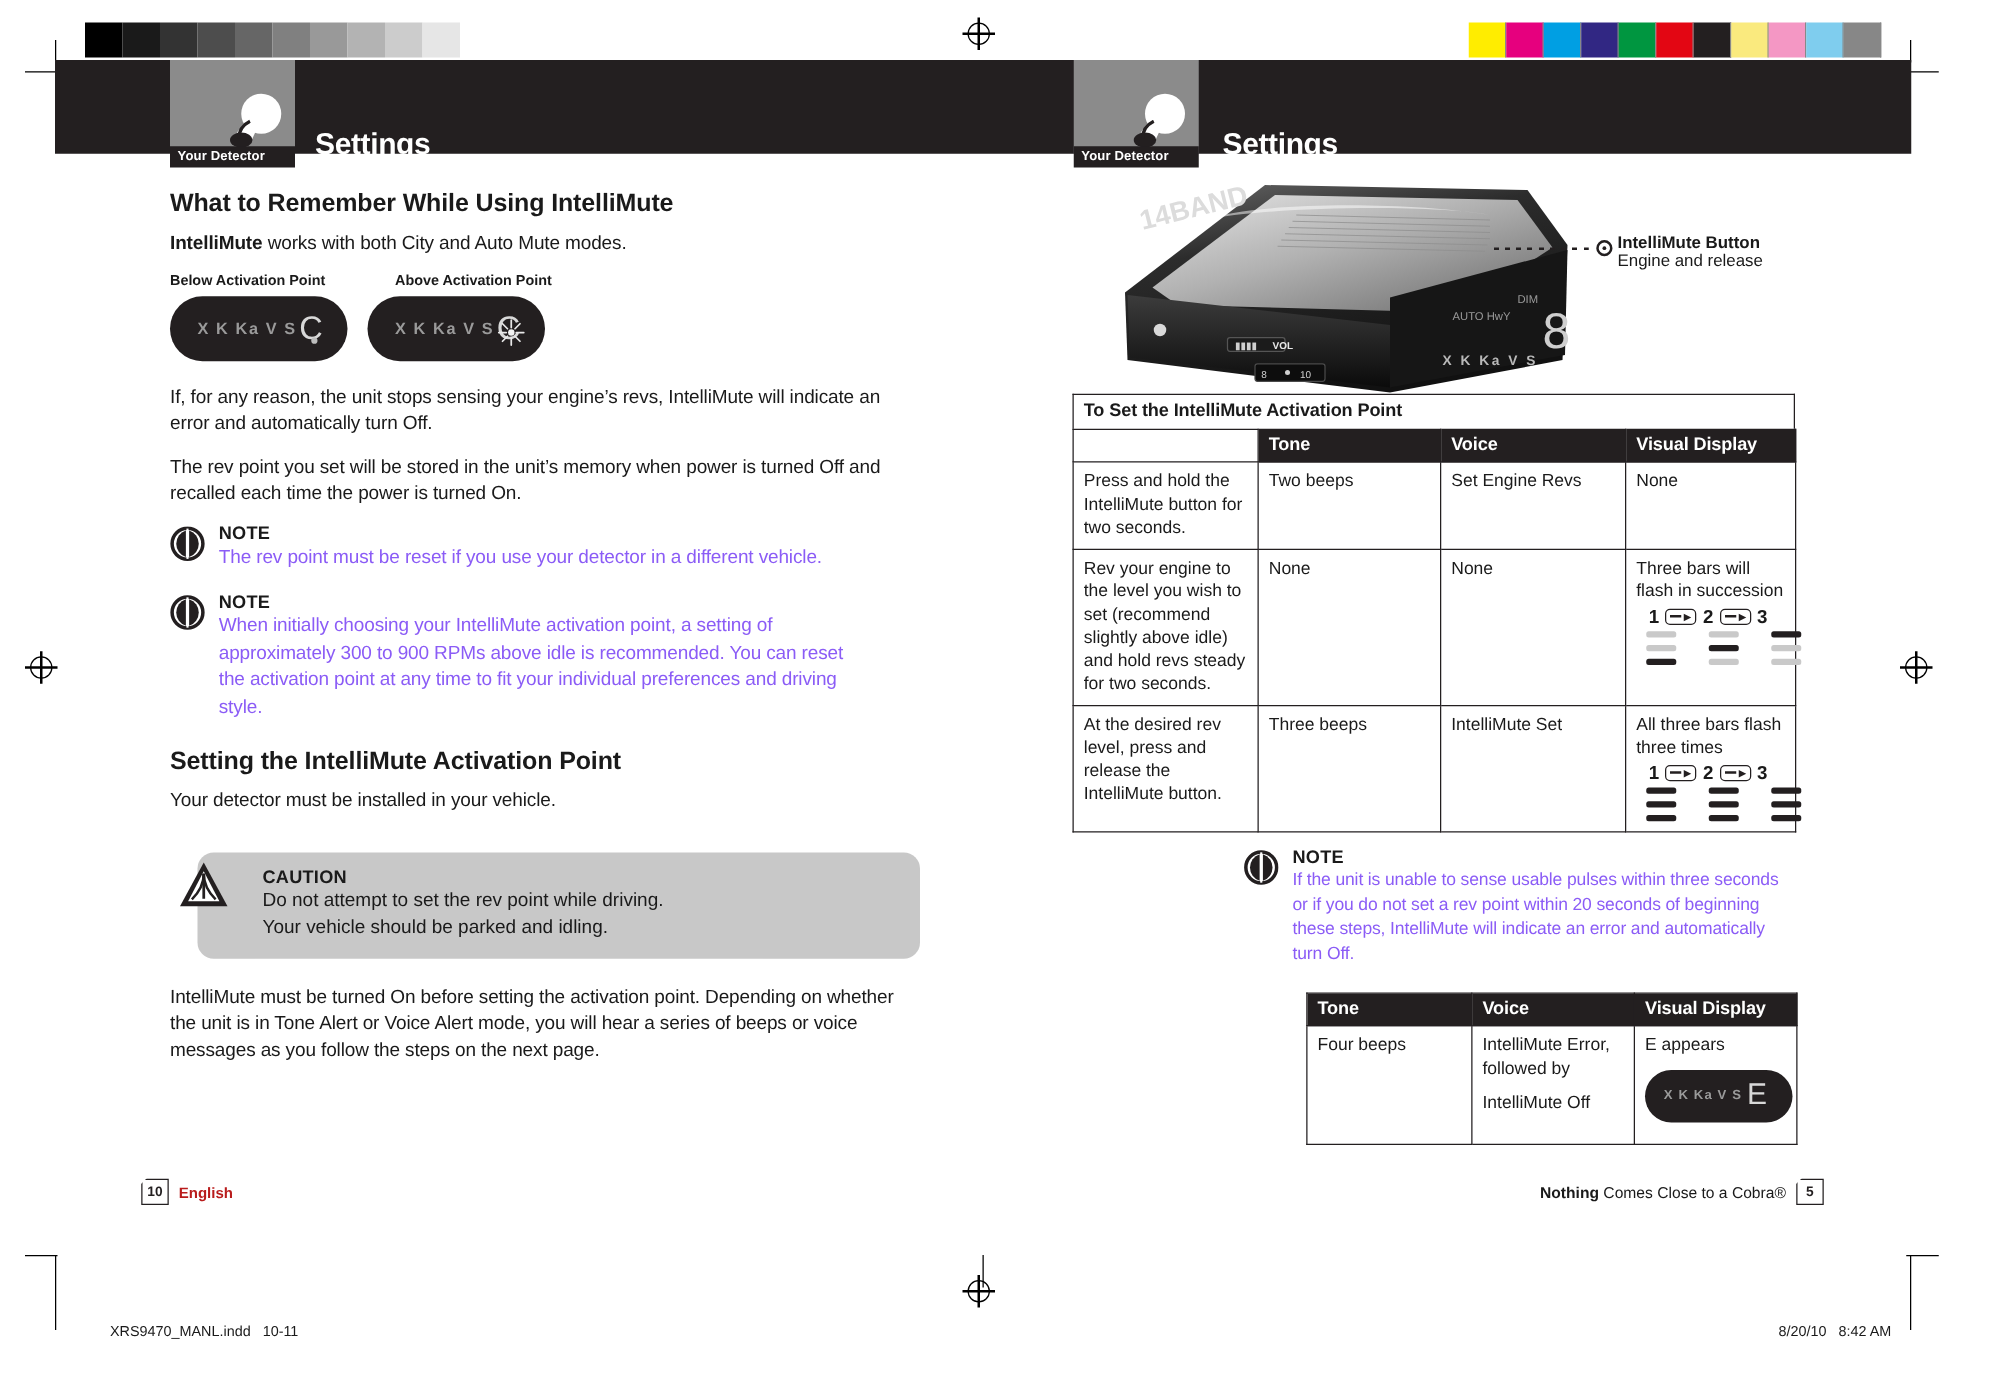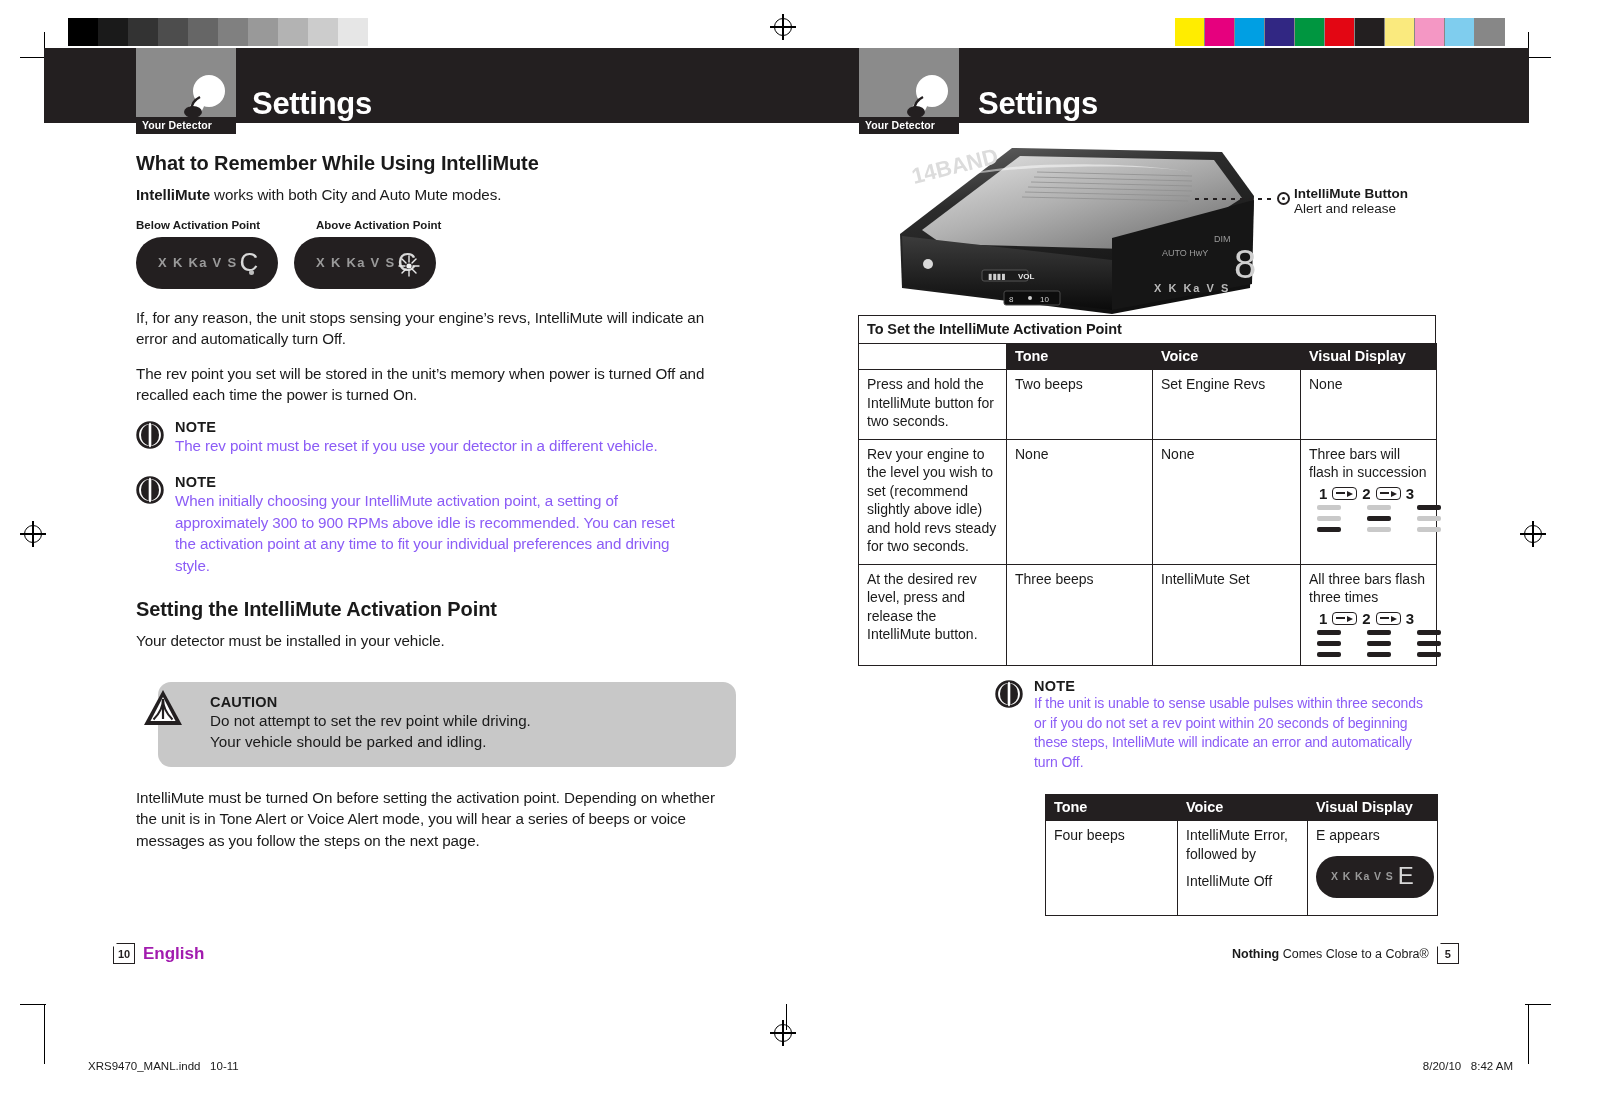--- a/index.html
+++ b/index.html
@@ -46,21 +46,21 @@
   .hdr-tab.right { left:859px; }
   .hdr-logo { position:absolute; bottom:4px; right:6px; width:52px; height:48px; }
   .hdr-tablabel {
     position:absolute; top:117px; height:17px; background:#231f20; color:#fff;
     font-size:10.5px; font-weight:bold; line-height:17px; padding:0 6px;
     letter-spacing:.1px;
   }
   .hdr-tablabel.left { left:136px; width:100px; }
   .hdr-tablabel.right { left:859px; width:100px; }
   .hdr-title {
-    position:absolute; top:86px; color:#fff; font-size:31px; font-weight:bold;
+    position:absolute; top:102px; color:#fff; font-size:24px; font-weight:bold;
     letter-spacing:-0.3px;
   }
   .hdr-title.left { left:252px; }
   .hdr-title.right { left:978px; }
 
   
   .col { position:absolute; }
   h3.sec {
     font-size:20px; font-weight:bold; color:#1a1a1a; letter-spacing:-0.1px;
     margin-bottom:9px;
@@ -169,21 +169,21 @@
   .pagenum-wrap { position:absolute; display:flex; align-items:center; gap:8px; }
   .pagenum {
     width:22px; height:21px; border:1.6px solid #231f20; position:relative;
     font-size:11px; font-weight:bold; color:#231f20; text-align:center;
     line-height:20px;
   }
   .pagenum::after{
     content:""; position:absolute; left:-1.6px; top:-1.6px;
     border-top:6px solid #fff; border-right:6px solid transparent;
   }
-  .footer-label { font-size:17px; font-weight:bold; color:#a21caf; }
+  .footer-label { font-size:12px; font-weight:bold; color:#b91c1c; }
   .tagline { font-size:12.5px; color:#1a1a1a; }
   .tagline b { font-weight:bold; }
 
   .printbar { position:absolute; bottom:27px; font-size:11.5px; color:#1a1a1a; }
 </style>
 </head>
 <body>
 
 <div class="page">
 
@@ -397,21 +397,21 @@
     <text x="292" y="154" font-family="Liberation Sans, sans-serif" font-size="11" font-weight="bold" fill="#b9b9b9" letter-spacing="2">X K Ka V S</text>
     <text x="372" y="140" font-family="Liberation Sans, sans-serif" font-size="40" fill="#cfcfcf">8</text>
     <text x="300" y="118" font-family="Liberation Sans, sans-serif" font-size="9" fill="#9a9a9a">AUTO  HwY</text>
     <text x="352" y="104" font-family="Liberation Sans, sans-serif" font-size="9" fill="#9a9a9a">DIM</text>
   </svg>
 
   <div class="callout-line"></div>
   <div class="callout-dot"></div>
   <div class="callout-txt">
     <div class="t1">IntelliMute Button</div>
-    <div class="t2">Alert and release</div>
+    <div class="t2">Engine and release</div>
   </div>
 
   <div style="position:absolute; left:858px; top:315px; width:578px;">
     <div class="tbl-title">To Set the IntelliMute Activation Point</div>
     <table class="t" style="width:578px;">
       <colgroup>
           <col style="width:148px">
           <col style="width:146px">
           <col style="width:148px">
           <col style="width:136px">

